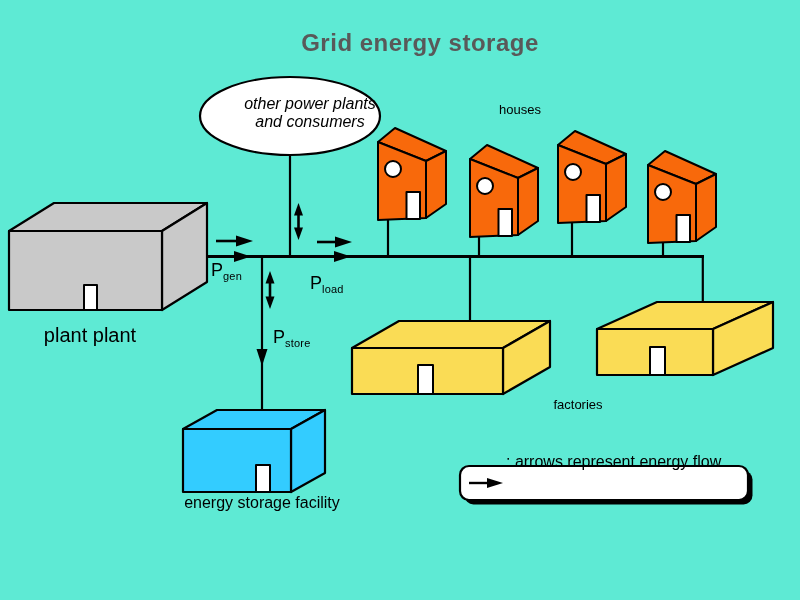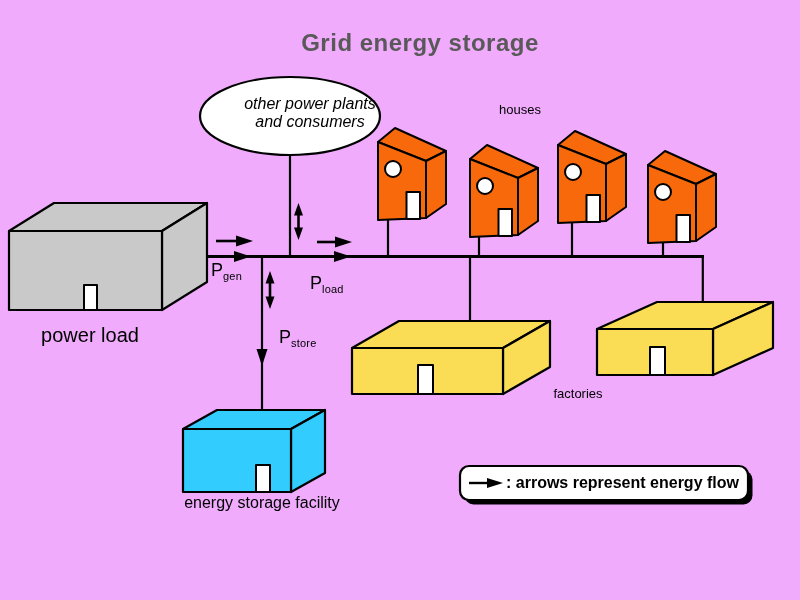--- a/index.html
+++ b/index.html
@@ -1,17 +1,17 @@
 <!DOCTYPE html>
 <html><head>
 <meta charset="utf-8">
 <style>
   html,body{margin:0;padding:0;background:#fff;}
   .stage{
-    position:relative;width:800px;height:600px;background:#f0abfc;
+    position:relative;width:800px;height:600px;background:#5eead4;
     font-family:"Liberation Sans",sans-serif;color:#000;overflow:hidden;
   }
   .stage svg{position:absolute;left:0;top:0;}
   .lbl{position:absolute;white-space:nowrap;}
   .title{font-size:24px;font-weight:700;text-align:center;letter-spacing:.5px;}
   .ellipse-text{font-size:16px;font-style:italic;text-align:center;line-height:18px;font-weight:500;}
   .bldg-label{font-size:13px;text-align:center;}
   .plant-label{font-size:20px;}
   .storage-label{font-size:16px;}
   .plabel{font-size:18px;}
@@ -138,31 +138,31 @@
 
   <div class="lbl title" style="left: 40px; top: 29px; width: 760px; color: rgb(89, 89, 89);">Grid energy storage</div>
 
   <div class="lbl ellipse-text" style="left:200px;top:95px;width:180px;padding-left:20px;">
     <div>other power plants</div>
     <div>and consumers</div>
   </div>
 
   <div class="lbl bldg-label" style="left:470px;top:102px;width:100px;">houses</div>
 
-  <div class="lbl bldg-label plant-label" style="left:15px;top:324px;width:150px;">power load</div>
+  <div class="lbl bldg-label plant-label" style="left:15px;top:324px;width:150px;">plant plant</div>
 
-  <div class="lbl bldg-label" style="left:518px;top:386px;width:120px;">factories</div>
+  <div class="lbl bldg-label" style="left:518px;top:397px;width:120px;">factories</div>
 
   <div class="lbl bldg-label storage-label" style="left:148px;top:494px;width:228px;">energy storage facility</div>
 
   <div class="lbl plabel" style="left:211px;top:260px;">
     <span>P</span><sub>gen</sub>
   </div>
   <div class="lbl plabel" style="left:310px;top:273px;">
     <span>P</span><sub>load</sub>
   </div>
-  <div class="lbl plabel" style="left:279px;top:327px;">
+  <div class="lbl plabel" style="left:273px;top:327px;">
     <span>P</span><sub>store</sub>
   </div>
 
-  <div class="lbl legend-text" style="left:506px;top:473px;font-weight:bold;">: arrows represent energy flow</div>
+  <div class="lbl legend-text" style="left:506px;top:452px;">: arrows represent energy flow</div>
 
 </div>
 
 </body></html>

